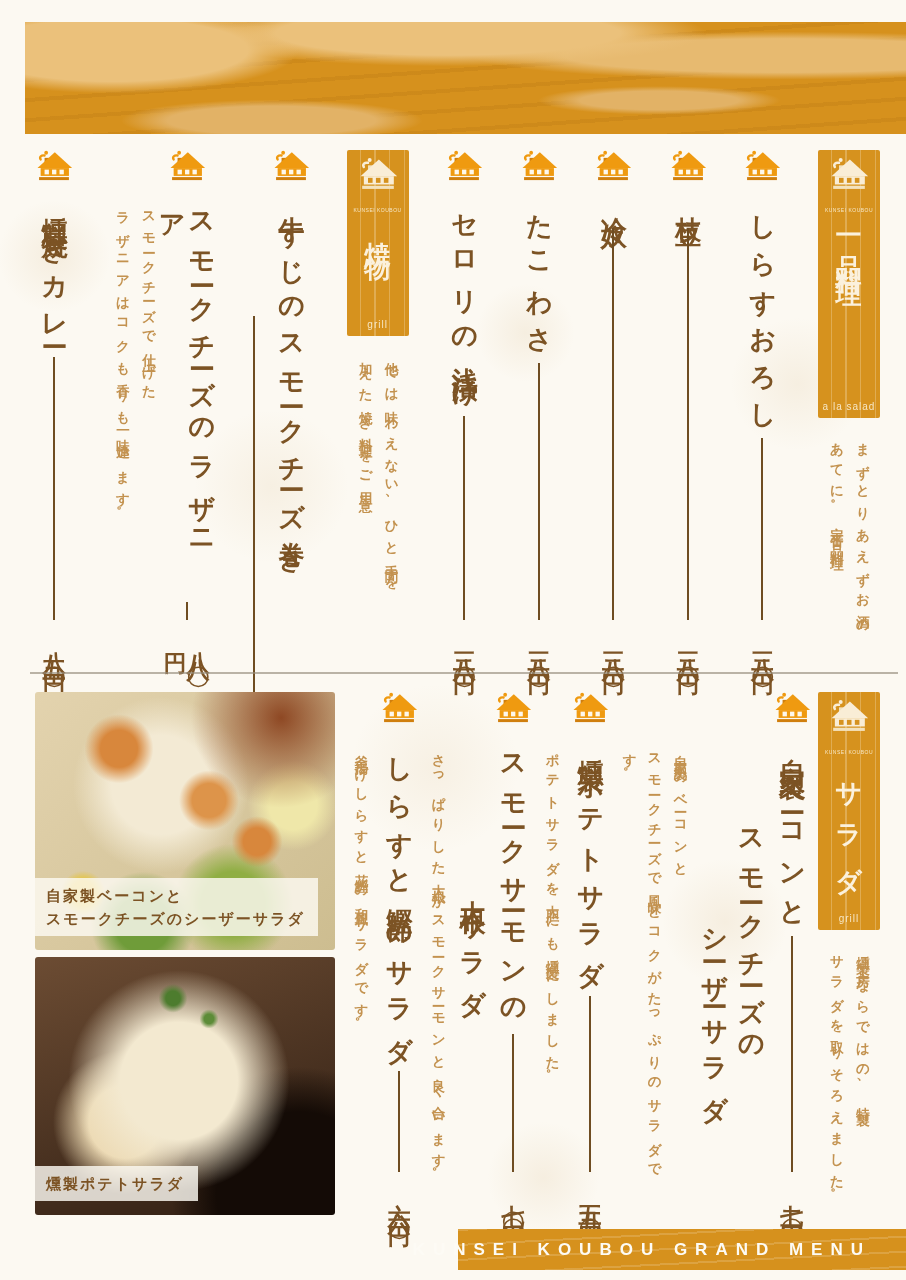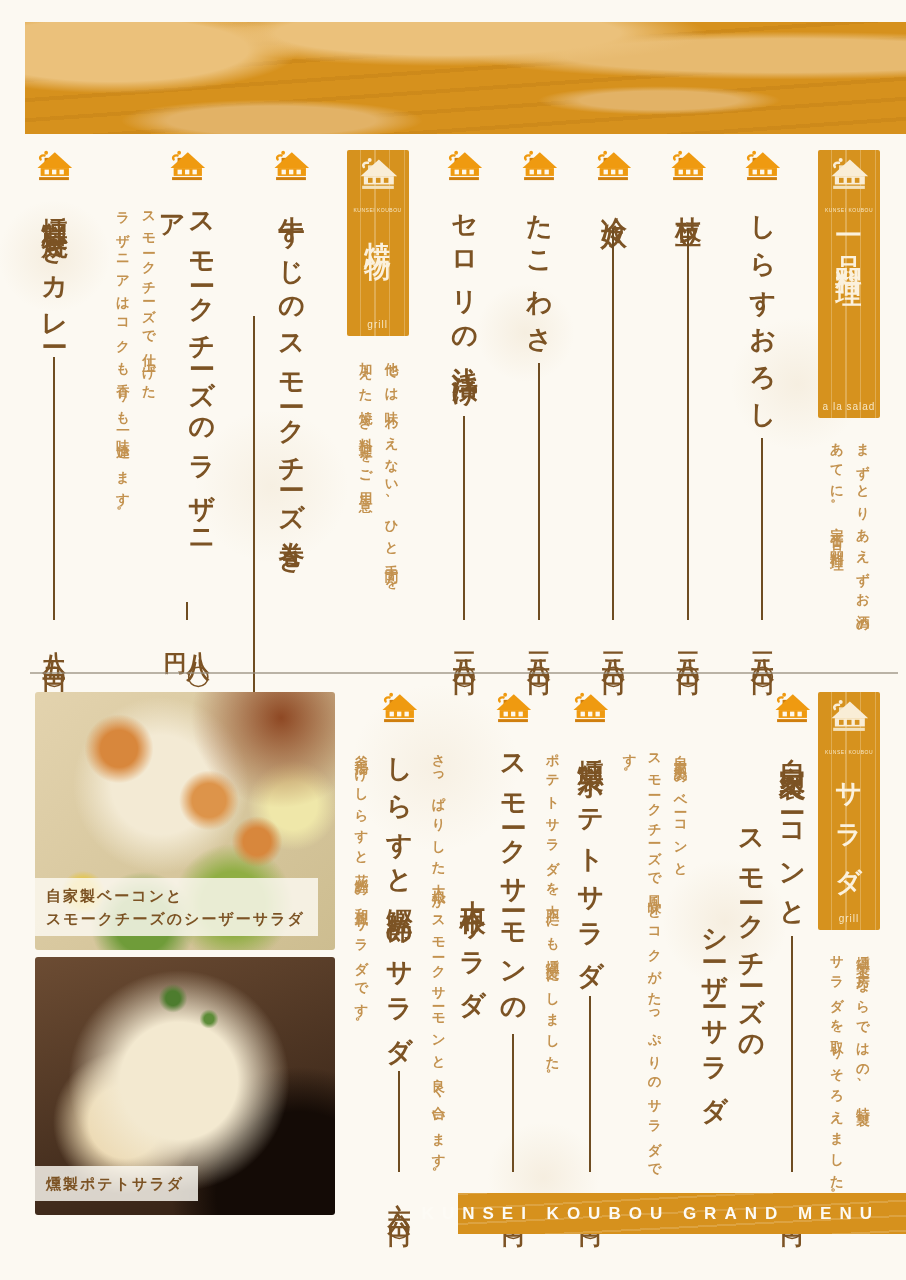--- a/index.html
+++ b/index.html
@@ -72,23 +72,23 @@
       radial-gradient(circle 18px at 46% 16%, #4d7c2e 0 40%, transparent 80%),
       radial-gradient(circle 12px at 58% 24%, #5d8c38 0 40%, transparent 80%),
       radial-gradient(circle 130px at 48% 48%, #f3e9d0 0 45%, transparent 85%),
       radial-gradient(circle 90px at 30% 64%, #ecd9b2 0 40%, transparent 80%),
       radial-gradient(circle 150px at 88% 92%, #140b06 0 55%, transparent 85%),
       linear-gradient(160deg,#6c4c33,#2e1d12);}
   .photo-caption{position:absolute;left:0;bottom:14px;max-width:86%;background:rgba(252,250,243,.82);
       color:#7c5324;font-weight:bold;font-size:15px;line-height:1.55;padding:6px 14px 6px 11px;
       letter-spacing:2px;white-space:nowrap;}
   
-  .footer-bar{position:absolute;left:458px;right:0;top:1193px;height:41px;background-color:#d6911d;
+  .footer-bar{position:absolute;left:458px;right:0;top:1229px;height:41px;background-color:#d6911d;
       background-image:repeating-linear-gradient(177deg, rgba(255,255,255,.16) 0 2px, transparent 2px 15px);
-      display:flex;align-items:center;justify-content:flex-end;padding-right:26px;box-sizing:border-box;}
+      display:flex;align-items:center;justify-content:flex-end;padding-right:35px;box-sizing:border-box;}
   .footer-text{color:#fdfbf5;font-weight:bold;font-size:17px;letter-spacing:8px;white-space:nowrap;}
 </style>
 </head>
 <body>
 
 <svg width="0" height="0" style="position:absolute">
   <symbol id="house-o" viewBox="0 0 48 42">
     <path d="M12 7c-4-1-7 2-5 5" fill="none" stroke="#ef9a10" stroke-width="3" stroke-linecap="round"></path>
     <circle cx="14" cy="3.5" r="2.4" fill="#ef9a10"></circle>
     <rect x="12" y="10" width="6" height="10" fill="#d07f0e"></rect>

